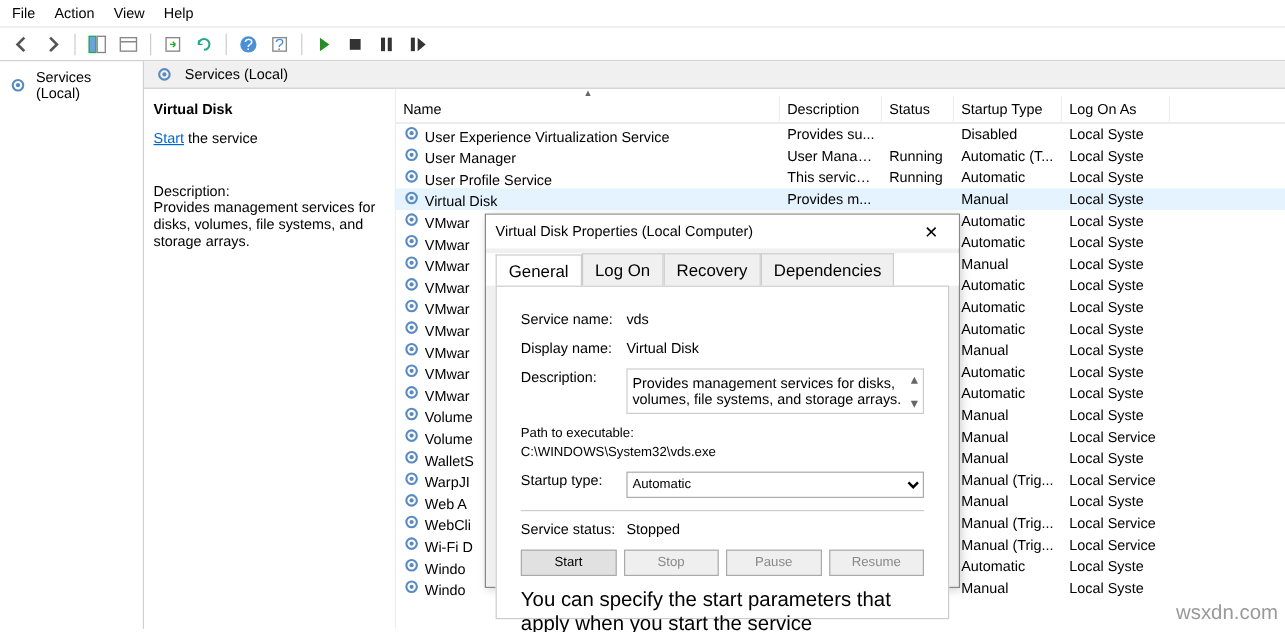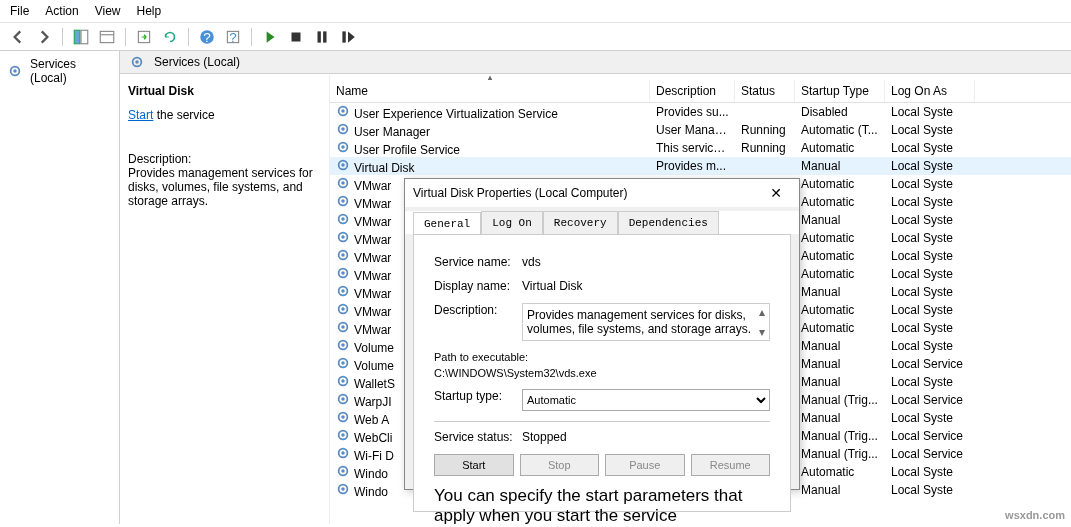--- a/index.html
+++ b/index.html
@@ -26,35 +26,35 @@
 .row { display:flex; align-items:center; height:18px; }
 .row .col { border:none; }
 .row.sel { background:#e5f3ff; }
 .gear { width:14px; height:14px; margin-right:4px; display:inline-block; flex-shrink:0; }
 .gear svg { width:14px; height:14px; }
 .sort-arrow { width:320px; text-align:center; color:#666; font-size:9px; height:6px; line-height:6px; }
 .dialog { position:absolute; left:404px; top:178px; width:396px; height:312px; background:#f0f0f0; border:1px solid #888; box-shadow:2px 2px 8px rgba(0,0,0,0.2); }
 .dlg-title { display:flex; justify-content:space-between; align-items:center; padding:6px 8px; background:#fff; }
 .dlg-close { width:30px; text-align:center; font-size:14px; cursor:default; }
 .dlg-tabs { display:flex; background:#fff; padding:0 8px; margin-top:4px; }
-.dlg-tab { padding:5px 10px; border:1px solid #ccc; border-bottom:none; background:#f0f0f0; margin-right:0px; cursor:default; font-size:11px;font-family:Liberation Mono, monospace; }
+.dlg-tab { padding:5px 10px; border:1px solid #ccc; border-bottom:none; background:#f0f0f0; margin-right:0px; cursor:default; font-size:14px; }
 .dlg-tab.active { background:#fff; position:relative; top:1px; }
 .dlg-body { background:#fff; margin:0 8px; border:1px solid #ccc; padding:20px; height:278px; position:relative; }
 .fld { display:flex; margin-bottom:10px; font-size:11px; }
 .fld-l { width:88px; }
 .fld-v { flex:1; }
 .desc-box { border:1px solid #ccc; padding:4px; height:38px; font-size:11px; position:relative; }
 .desc-scroll { position:absolute; right:1px; top:1px; bottom:1px; width:12px; display:flex; flex-direction:column; justify-content:space-between; font-size:8px; text-align:center; color:#666; }
 select.startup { width:100%; height:22px; border:1px solid #aaa; font-size:11px; background:#fff; }
 .dlg-hr { border:none; border-top:1px solid #ccc; margin:8px 0; }
 .btn-row { display:flex; gap:6px; margin-top:6px; }
 .btn { width:80px; height:22px; border:1px solid #aaa; background:#e1e1e1; font-size:11px; display:flex; align-items:center; justify-content:center; }
 .btn.disabled { color:#888; background:#efefef; }
 .hint { font-size:17px; margin-top:10px; color:#000; }
-.watermark { position:absolute; right:6px; bottom:6px; font-size:11px; color:#999;font-weight:bold; }
+.watermark { position:absolute; right:6px; bottom:6px; font-size:17px; color:#999; }
 </style>
 </head>
 <body>
 
 <div class="menubar">
   <span>File</span>
   <span>Action</span>
   <span>View</span>
   <span>Help</span>
 </div>

